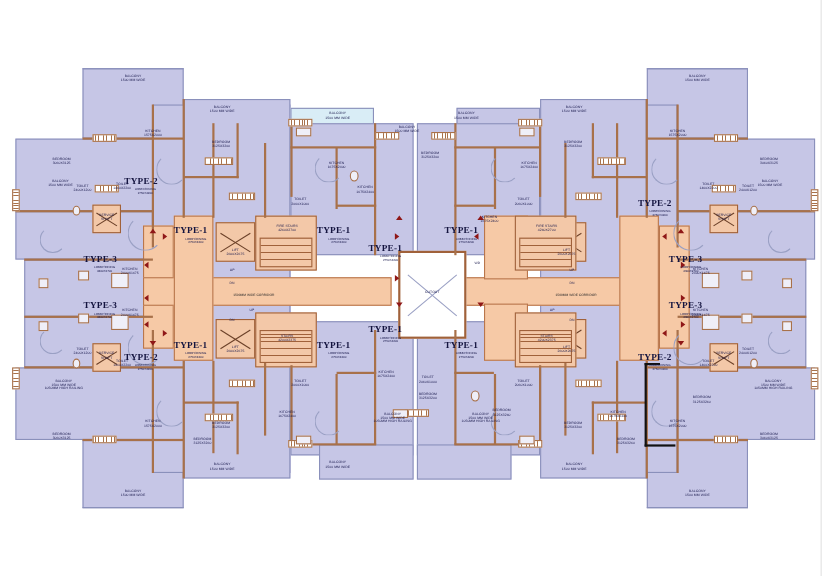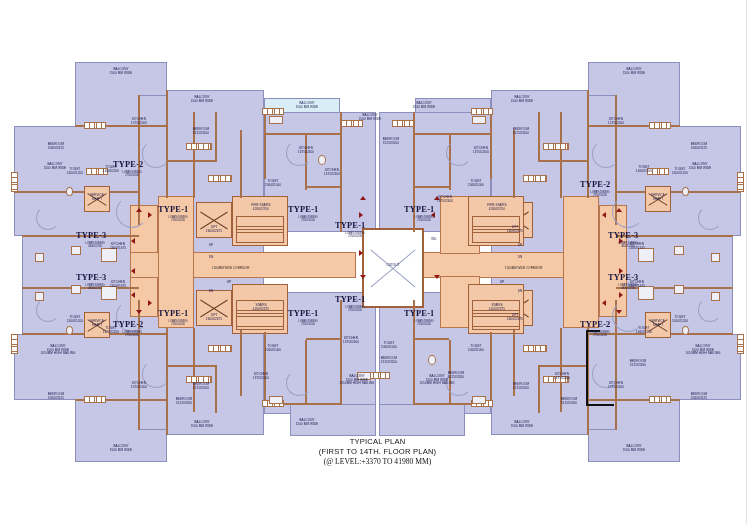--- a/index.html
+++ b/index.html
@@ -538,18 +538,13 @@
     <div class="lbl" style="left:223px;top:281px;width:12px;">UP</div>
     <div class="lbl" style="left:205px;top:290px;width:12px;">DN</div>
     <div class="lbl" style="left:514px;top:244px;width:12px;">UP</div>
     <div class="lbl" style="left:514px;top:256px;width:12px;">DN</div>
     <div class="lbl" style="left:496px;top:281px;width:12px;">UP</div>
     <div class="lbl" style="left:514px;top:290px;width:12px;">DN</div>
 
     <div class="lbl" style="left:428px;top:238px;width:12px;">WD</div>
   </div>
 
-  <div id="title">
-    <div class="t1">TYPICAL PLAN</div>
-    <div class="t2">(FIRST TO 14TH. FLOOR PLAN)</div>
-    <div class="t3">(@ LEVEL:+3370 TO 41980 MM)</div>
-  </div>
 </div>
 
 </body></html>

